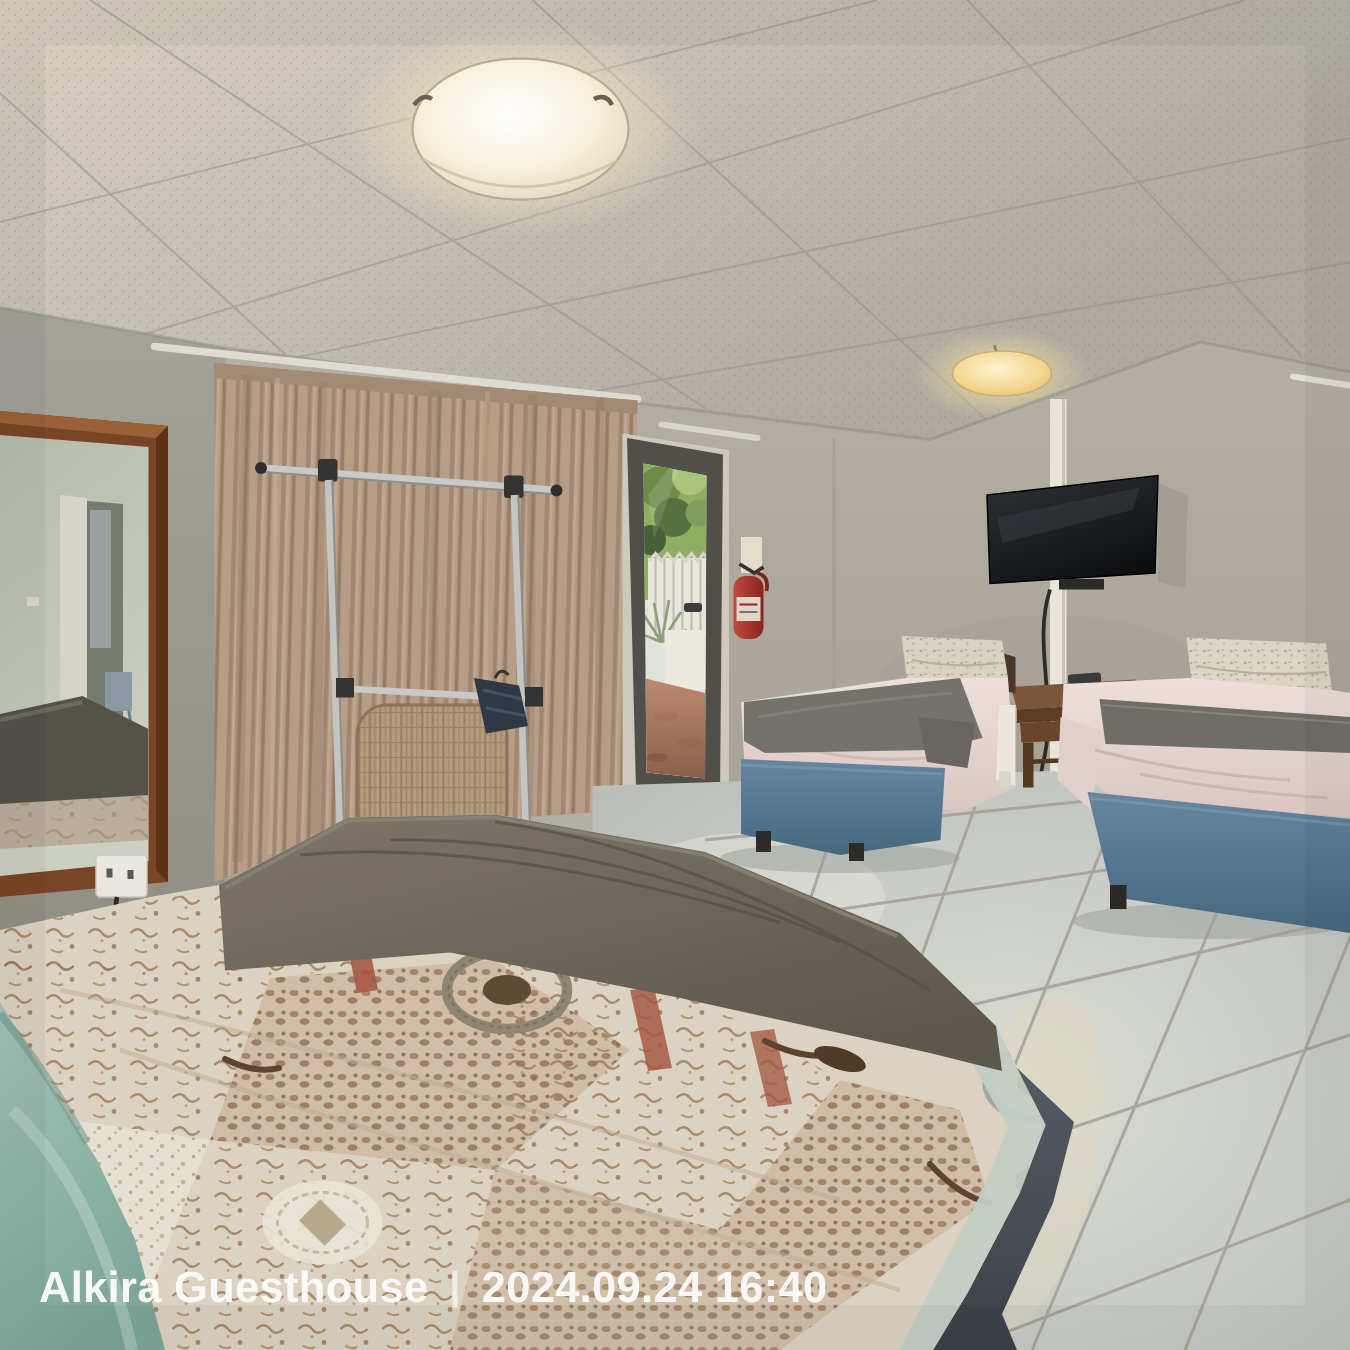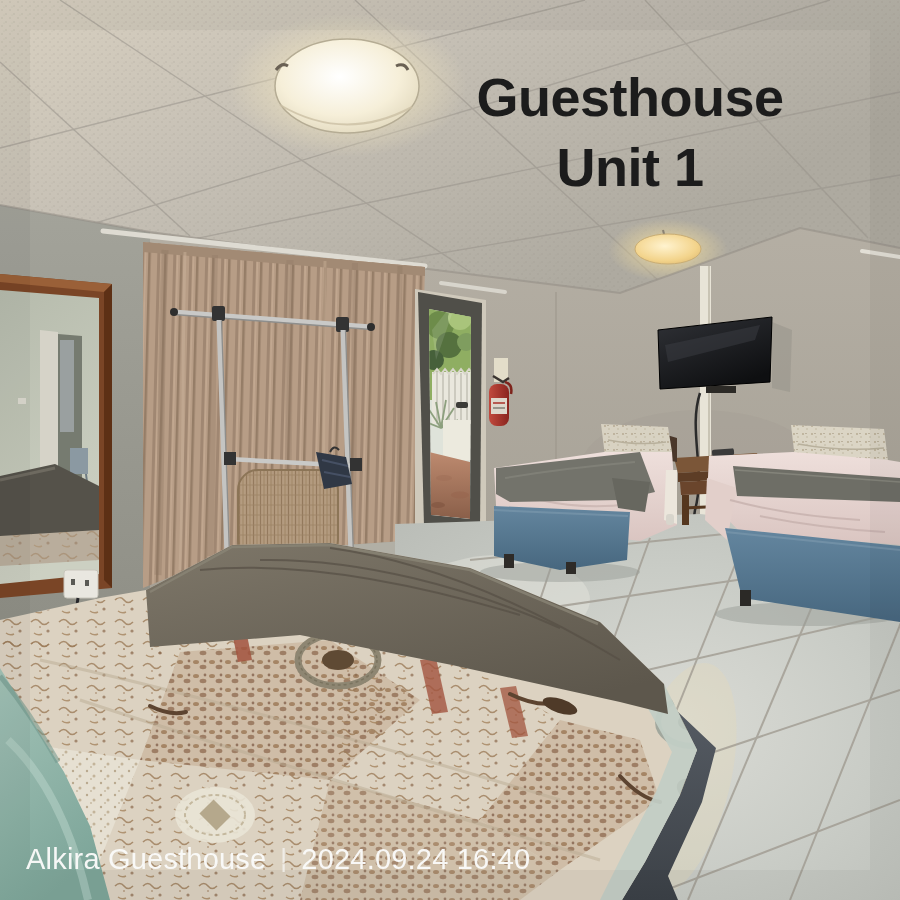--- a/index.html
+++ b/index.html
@@ -2,21 +2,21 @@
 <html><head>
 <meta charset="utf-8">
 <style>
   html,body{margin:0;padding:0;background:#444;}
   .stage{position:relative;width:900px;height:900px;overflow:hidden;background:#b0aba1;
          font-family:"Liberation Sans",sans-serif;}
   .stage svg{position:absolute;left:0;top:0;}
   .title-overlay{position:absolute;left:630px;top:62px;transform:translateX(-50%);
       text-align:center;color:#1c1c1c;font-weight:700;font-size:54px;line-height:70px;
       letter-spacing:-0.5px;white-space:nowrap;}
-  .watermark{position:absolute;left:26px;top:843px;font-size:29px;font-weight:400;
+  .watermark{position:absolute;left:26px;top:843px;font-size:29px;font-weight:700;
       color:rgba(250,250,249,0.97);white-space:nowrap;letter-spacing:0.2px;}
   .watermark .sep{display:inline-block;margin:0 14px;opacity:.7;font-size:26px;
       transform:translateY(-2px);}
 </style>
 </head>
 <body>
 
 <div class="stage">
 <svg width="900" height="900" viewBox="0 0 900 900">
 <defs>
@@ -436,21 +436,17 @@
   <g>
     <polygon points="0,668 16,694 40,734 64,772 90,826 110,900 0,900" fill="url(#tealGrad)"></polygon>
     <path d="M0,676 Q30,712 58,762" stroke="#6f968b" stroke-width="5" fill="none" opacity="0.55"></path>
     <path d="M8,740 C40,770 70,820 88,900" stroke="#bcd6cb" stroke-width="8" fill="none" opacity="0.5"></path>
   </g>
 </g>
 
 <rect x="0" y="0" width="900" height="900" fill="none" stroke="#000000" stroke-width="60" opacity="0.04"></rect>
 </svg>
 
-<div class="title-overlay">
-  <div>Guesthouse</div>
-  <div>Unit 1</div>
-</div>
 
 <div class="watermark">
   <span>Alkira Guesthouse</span><span class="sep">|</span><span>2024.09.24 16:40</span>
 </div>
 </div>
 
 </body></html>

